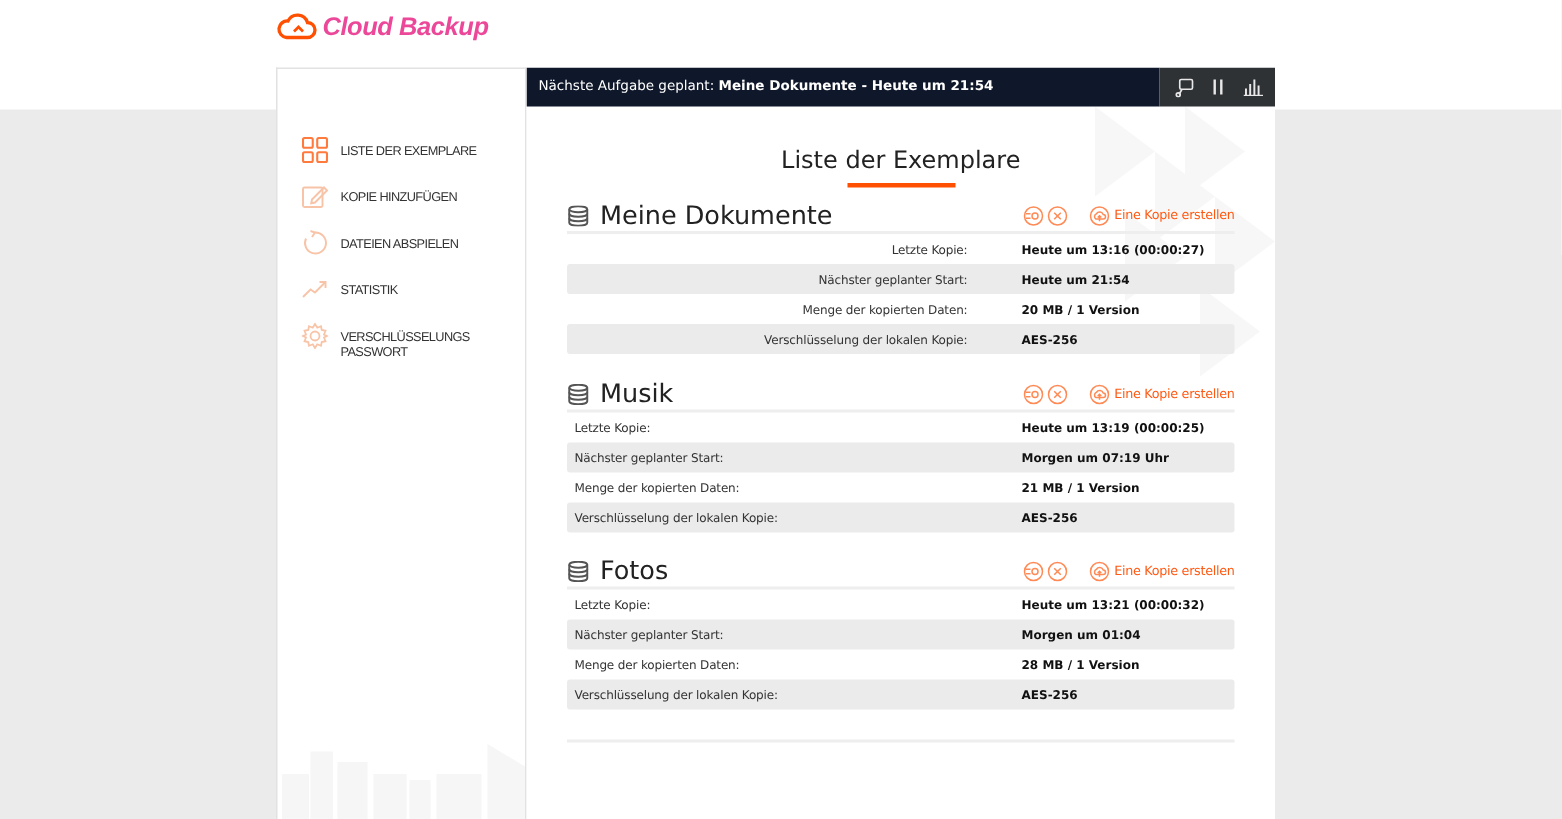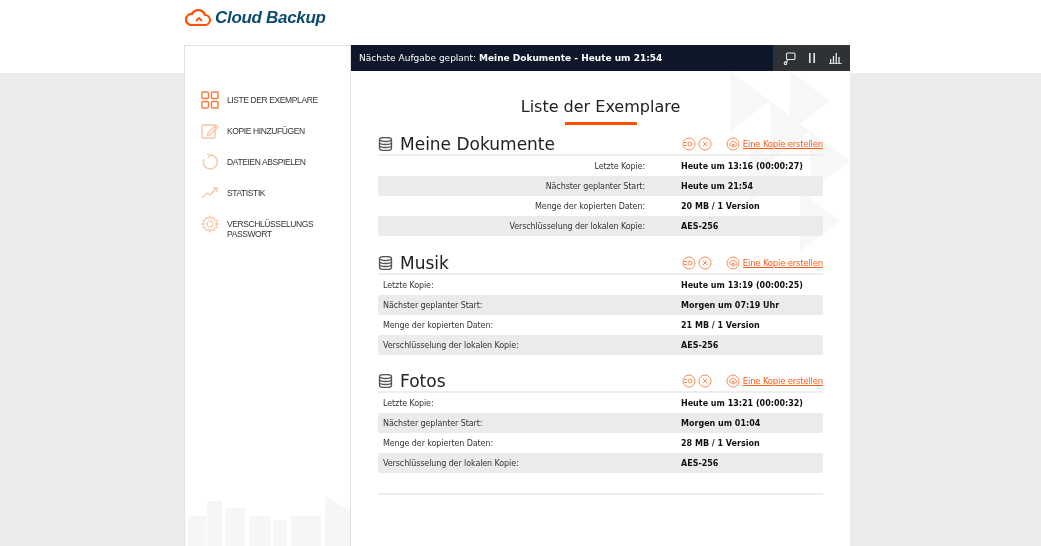--- a/index.html
+++ b/index.html
@@ -9,21 +9,21 @@
     background: #ffffff;
     position: relative;
     color: #222;
   }
   .top-white { position: absolute; left: 0; top: 0; width: 1041px; height: 73px; background: #fff; }
   .grey-bg { position: absolute; left: 0; top: 73px; width: 1041px; height: 473px; background: #ebebeb; }
 
   
   .logo { position: absolute; left: 184px; top: 7px; display: flex; align-items: center; height: 22px; }
   .logo svg { width: 28px; height: 20px; margin-right: 3px; }
-  .logo-text { font-family: "Liberation Sans", sans-serif; font-weight: bold; font-style: italic; font-size: 17px; color: #0c4a6e; letter-spacing: -0.3px; }
+  .logo-text { font-family: "Liberation Sans", sans-serif; font-weight: bold; font-style: italic; font-size: 17px; color: #ec4899; letter-spacing: -0.3px; }
 
   
   .sidebar {
     position: absolute; left: 184px; top: 45px; width: 167px; height: 501px;
     background: #fff; border: 1px solid #e2e2e2; border-bottom: none; overflow: hidden;
   }
   .sidebar-nav { position: absolute; left: 15px; top: 44px; }
   .nav-item { display: flex; align-items: flex-start; height: 31px; cursor: pointer; }
   .nav-item .ico { width: 20px; height: 20px; margin-right: 7px; flex-shrink: 0; display: flex; align-items: center; justify-content: center; }
   .nav-item .lbl {
@@ -55,21 +55,21 @@
   .title-underline { position: absolute; left: 214px; top: 77px; width: 72px; height: 3px; background: #ff4f00; }
 
   .section { position: absolute; left: 27px; width: 445px; }
   .sec-head { position: relative; height: 22px; border-bottom: 2px solid #eeeeee; }
   .sec-title { position: absolute; left: 0; top: 0; display: flex; align-items: center; }
   .sec-title svg { width: 15px; height: 14px; margin-right: 7px; }
   .sec-title span { font-size: 17px; color: #222; font-family: "DejaVu Sans", sans-serif; }
   .sec-actions { position: absolute; right: 0; top: 3px; display: flex; align-items: center; }
   .act-ico { width: 14px; height: 14px; margin-left: 2px; cursor: pointer; display: flex; }
   .act-gap { width: 12px; }
-  .make-copy { font-size: 8.5px; color: #ff5a14; text-decoration: underline; margin-left: 3px; cursor: pointer; letter-spacing: -0.2px; }
+  .make-copy { font-size: 8.5px; color: #ff5a14; margin-left: 3px; cursor: pointer; letter-spacing: -0.2px; }
 
   .rows { margin-top: 0; }
   .row { display: flex; height: 20px; align-items: center; font-size: 8px; }
   .row:nth-child(even) { background: #ebebeb; border-radius: 2px; }
   .row .k { width: 267px; padding-left: 5px; color: #333; letter-spacing: -0.1px; }
   .row .v { font-weight: bold; color: #111; margin-left: 36px; }
   .bottom-rule { position: absolute; left: 27px; top: 448px; width: 445px; height: 2px; background: #eeeeee; }
 </style>
 </head>
 <body>

